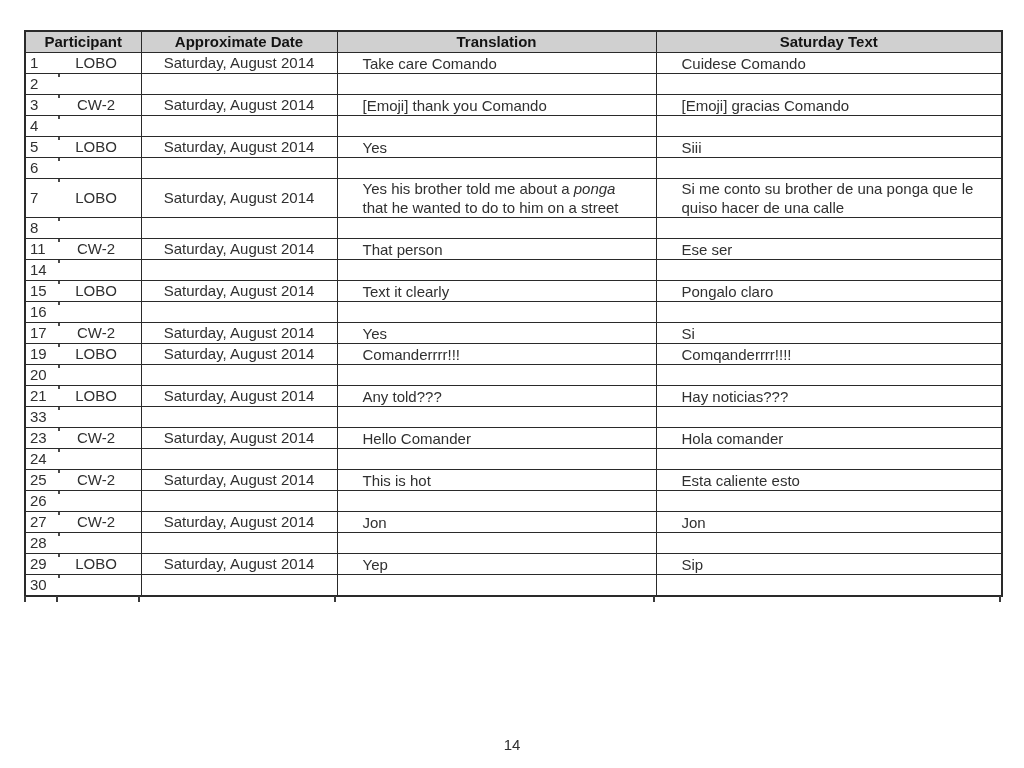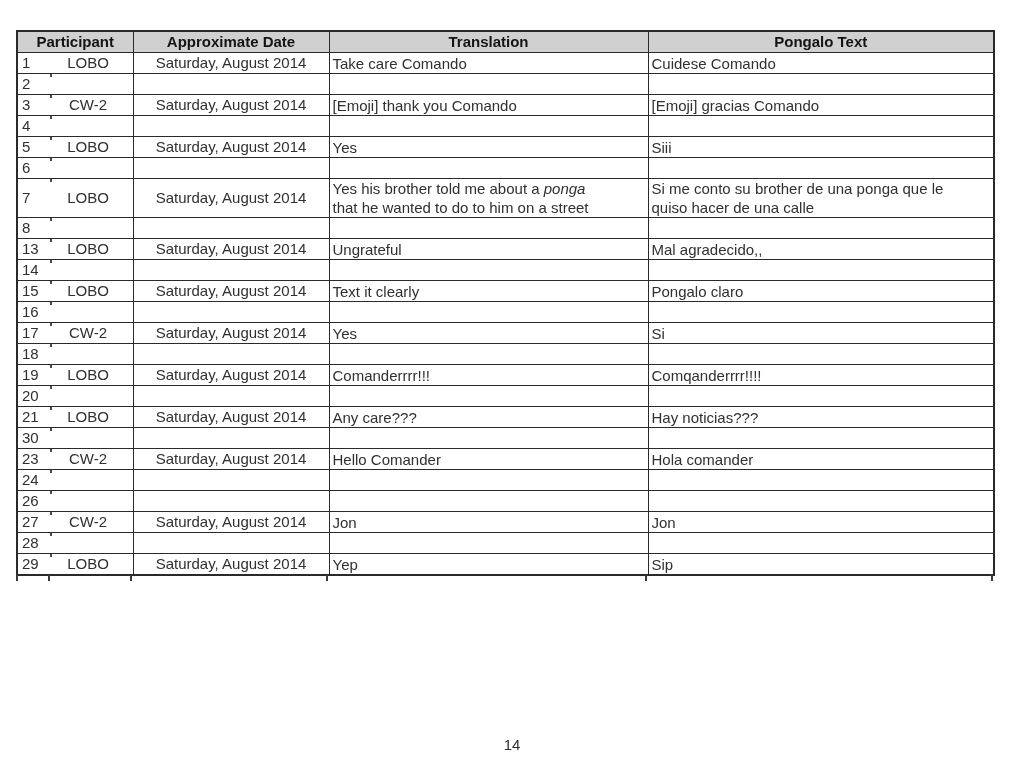--- a/index.html
+++ b/index.html
@@ -6,41 +6,41 @@
     --border-color:#2a2a2a;
     --header-bg:#d0d0d0;
     --text-color:#303030;
   }
   *{box-sizing:border-box;margin:0;padding:0;}
   html,body{background:#ffffff;}
   body{
     width:1024px;height:768px;position:relative;overflow:hidden;
     font-family:"Liberation Sans", sans-serif;color:var(--text-color);
   }
-  .doc{position:absolute;left:16px;top:30px;width:887px;}
+  .doc{position:absolute;left:24px;top:30px;width:887px;}
   table.ttable{
     border-collapse:collapse;table-layout:fixed;width:977px;
     border:2px solid var(--border-color);
     font-size:15px;
   }
   .ttable th,.ttable td{
     border:1.5px solid var(--border-color);
     height:20px;line-height:20px;
     vertical-align:middle;
     overflow:hidden;
   }
   .ttable th{
     background:var(--header-bg);
     font-weight:bold;text-align:center;color:#141414;
   }
   td.pcell{padding:0;position:relative;white-space:nowrap;}
   .rownum{display:inline-block;width:32px;padding-left:4px;vertical-align:top;}
   .pname{display:inline-block;width:76px;text-align:center;vertical-align:top;}
   td.datecell{text-align:center;padding:0 18px;}
-  td.txtcell{text-align:left;padding:0 3px;line-height:19px;vertical-align:middle;}
+  td.txtcell{text-align:left;padding:0 25px;line-height:19px;vertical-align:middle;}
   td.txtcell em{}
   
   tbody tr + tr td.pcell::after{
     content:"";position:absolute;left:32px;top:-2px;width:2px;height:5px;
     background:#4a4a4a;
   }
   
   .stubs{position:relative;height:7px;width:977px;}
   .stubs span{position:absolute;top:-1px;width:2px;height:6px;background:#3a3a3a;display:block;}
   .stub-0{left:0;}
@@ -63,21 +63,21 @@
       <col style="width:116px">
       <col style="width:196px">
       <col style="width:319px">
       <col style="width:346px">
     </colgroup>
     <thead>
       <tr>
         <th>Participant</th>
         <th>Approximate Date</th>
         <th>Translation</th>
-        <th>Pongalo Text</th>
+        <th>Saturday Text</th>
       </tr>
     </thead>
     <tbody>
         <tr>
           <td class="pcell"><span class="rownum">1</span><span class="pname">LOBO</span></td>
           <td class="datecell">Saturday, August 2014</td>
           <td class="txtcell">Take care Comando</td>
           <td class="txtcell">Cuidese Comando</td>
         </tr>
         <tr>
@@ -116,24 +116,24 @@
           <td class="txtcell"><span>Yes his brother told me about a </span><em>ponga</em><br><span>that he wanted to do to him on a street</span></td>
           <td class="txtcell"><span>Si me conto su brother de una ponga que le</span><br><span>quiso hacer de una calle</span></td>
         </tr>
         <tr>
           <td class="pcell"><span class="rownum">8</span><span class="pname"></span></td>
           <td class="datecell"></td>
           <td class="txtcell"></td>
           <td class="txtcell"></td>
         </tr>
         <tr>
-          <td class="pcell"><span class="rownum">13</span><span class="pname">LOBO</span></td>
-          <td class="datecell">Saturday, August 2014</td>
-          <td class="txtcell">Ungrateful</td>
-          <td class="txtcell">Mal agradecido,,</td>
+          <td class="pcell"><span class="rownum">11</span><span class="pname">CW-2</span></td>
+          <td class="datecell">Saturday, August 2014</td>
+          <td class="txtcell">That person</td>
+          <td class="txtcell">Ese ser</td>
         </tr>
         <tr>
           <td class="pcell"><span class="rownum">14</span><span class="pname"></span></td>
           <td class="datecell"></td>
           <td class="txtcell"></td>
           <td class="txtcell"></td>
         </tr>
         <tr>
           <td class="pcell"><span class="rownum">15</span><span class="pname">LOBO</span></td>
           <td class="datecell">Saturday, August 2014</td>
@@ -146,62 +146,62 @@
           <td class="txtcell"></td>
           <td class="txtcell"></td>
         </tr>
         <tr>
           <td class="pcell"><span class="rownum">17</span><span class="pname">CW-2</span></td>
           <td class="datecell">Saturday, August 2014</td>
           <td class="txtcell">Yes</td>
           <td class="txtcell">Si</td>
         </tr>
         <tr>
-          <td class="pcell"><span class="rownum">18</span><span class="pname"></span></td>
-          <td class="datecell"></td>
-          <td class="txtcell"></td>
-          <td class="txtcell"></td>
-        </tr>
-        <tr>
           <td class="pcell"><span class="rownum">19</span><span class="pname">LOBO</span></td>
           <td class="datecell">Saturday, August 2014</td>
           <td class="txtcell">Comanderrrr!!!</td>
           <td class="txtcell">Comqanderrrr!!!!</td>
         </tr>
         <tr>
           <td class="pcell"><span class="rownum">20</span><span class="pname"></span></td>
           <td class="datecell"></td>
           <td class="txtcell"></td>
           <td class="txtcell"></td>
         </tr>
         <tr>
           <td class="pcell"><span class="rownum">21</span><span class="pname">LOBO</span></td>
           <td class="datecell">Saturday, August 2014</td>
-          <td class="txtcell">Any care???</td>
+          <td class="txtcell">Any told???</td>
           <td class="txtcell">Hay noticias???</td>
         </tr>
         <tr>
-          <td class="pcell"><span class="rownum">30</span><span class="pname"></span></td>
+          <td class="pcell"><span class="rownum">33</span><span class="pname"></span></td>
           <td class="datecell"></td>
           <td class="txtcell"></td>
           <td class="txtcell"></td>
         </tr>
         <tr>
           <td class="pcell"><span class="rownum">23</span><span class="pname">CW-2</span></td>
           <td class="datecell">Saturday, August 2014</td>
           <td class="txtcell">Hello Comander</td>
           <td class="txtcell">Hola comander</td>
         </tr>
         <tr>
           <td class="pcell"><span class="rownum">24</span><span class="pname"></span></td>
           <td class="datecell"></td>
           <td class="txtcell"></td>
           <td class="txtcell"></td>
         </tr>
         <tr>
+          <td class="pcell"><span class="rownum">25</span><span class="pname">CW-2</span></td>
+          <td class="datecell">Saturday, August 2014</td>
+          <td class="txtcell">This is hot</td>
+          <td class="txtcell">Esta caliente esto</td>
+        </tr>
+        <tr>
           <td class="pcell"><span class="rownum">26</span><span class="pname"></span></td>
           <td class="datecell"></td>
           <td class="txtcell"></td>
           <td class="txtcell"></td>
         </tr>
         <tr>
           <td class="pcell"><span class="rownum">27</span><span class="pname">CW-2</span></td>
           <td class="datecell">Saturday, August 2014</td>
           <td class="txtcell">Jon</td>
           <td class="txtcell">Jon</td>
@@ -210,20 +210,26 @@
           <td class="pcell"><span class="rownum">28</span><span class="pname"></span></td>
           <td class="datecell"></td>
           <td class="txtcell"></td>
           <td class="txtcell"></td>
         </tr>
         <tr>
           <td class="pcell"><span class="rownum">29</span><span class="pname">LOBO</span></td>
           <td class="datecell">Saturday, August 2014</td>
           <td class="txtcell">Yep</td>
           <td class="txtcell">Sip</td>
+        </tr>
+        <tr>
+          <td class="pcell"><span class="rownum">30</span><span class="pname"></span></td>
+          <td class="datecell"></td>
+          <td class="txtcell"></td>
+          <td class="txtcell"></td>
         </tr>
       </tbody>
   </table>
   <div class="stubs">
     <span class="stub-0"></span>
     <span class="stub-1"></span>
     <span class="stub-2"></span>
     <span class="stub-3"></span>
     <span class="stub-4"></span>
     <span class="stub-5"></span>

